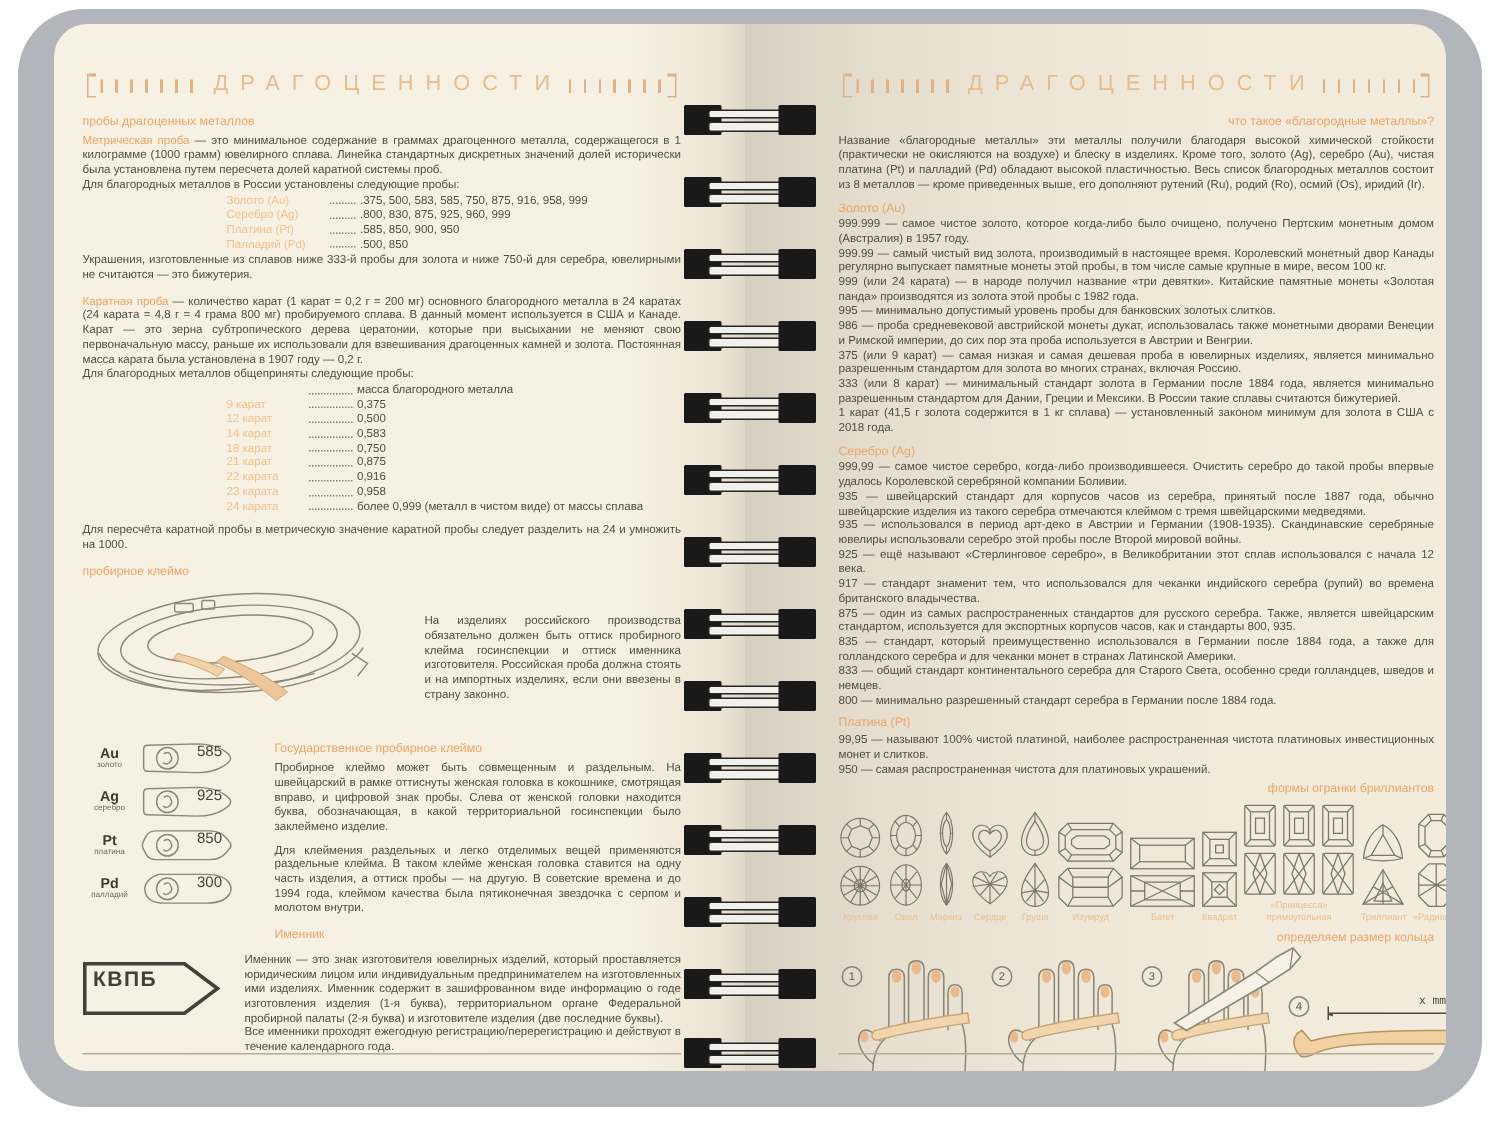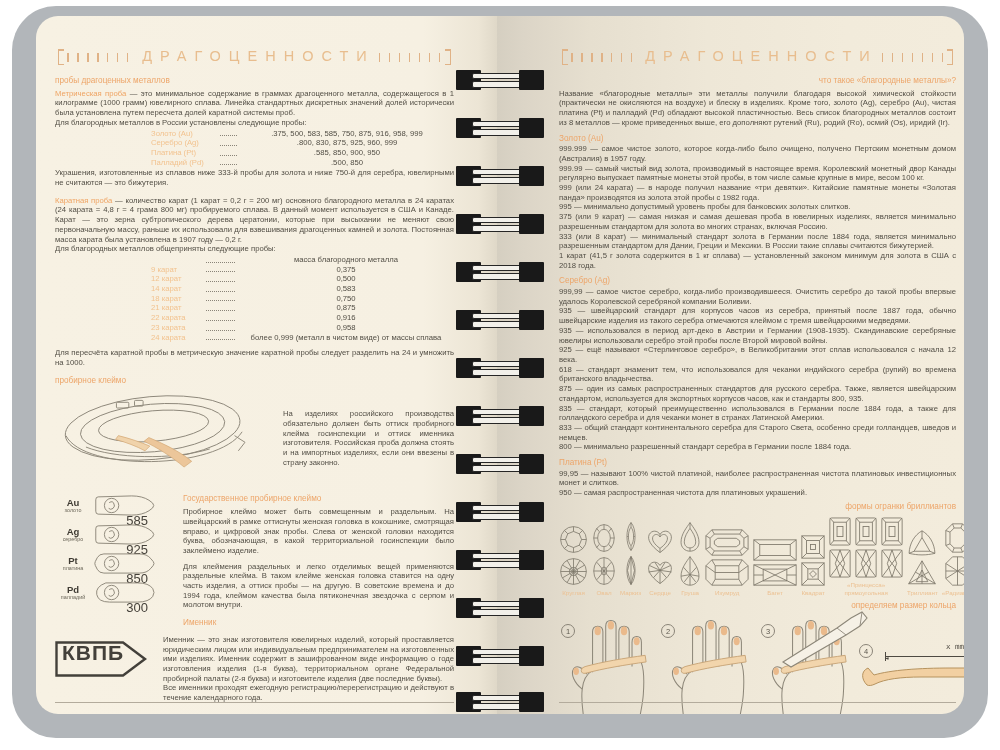--- a/index.html
+++ b/index.html
@@ -25,35 +25,35 @@
   .oh{color:#eda569;font-size:8.2px;margin:10px 0 3px 0;}
   .oh.r{text-align:right;}
   p{margin:0;text-align:justify;}
   .lead{color:#efa463;}
   
   .llist{margin:1px 0 1px 96px;}
   .lrow{display:flex;align-items:flex-end;}
   .lrow .lab{flex:0 0 auto;color:#f2c28e;}
   .metal .lab{width:66px;} .carat .lab{width:52px;}
   .dots{flex:1;border-bottom:1.3px dotted #8a8478;margin:0 3px 2px 3px;min-width:14px;}
-  .lrow .val{flex:0 0 auto;text-align:center;}
+  .lrow .val{flex:0 0 auto;}
   .metal .val{width:214px;} .carat .val{width:216px;}
   
   .cols{display:flex;}
   .colL{flex:0 0 128px;} .colR{flex:1;}
   .hm-row{display:flex;align-items:center;margin:0 0 6px 2px;}
   .hm-sym{width:32px;text-align:center;font-weight:bold;font-size:9.5px;color:#3f3b33;line-height:1;}
   .hm-sym small{display:block;font-weight:normal;font-size:5.4px;color:#6b6659;margin-top:1px;}
   .stamp{position:relative;width:64px;height:23px;margin-left:4px;}
   .stamp svg{position:absolute;left:0;top:0;}
-  .stamp .fin{position:absolute;right:9px;top:22px;font-size:13px;color:#45413a;}
+  .stamp .fin{position:absolute;right:9px;top:3px;font-size:10px;color:#45413a;}
   .ringrow{display:flex;gap:28px;align-items:center;margin-top:2px;}
   .imrow{display:flex;gap:16px;align-items:flex-start;margin-top:4px;}
   .maker{position:relative;flex:0 0 92px;height:36px;margin-top:6px;}
-  .maker span{position:absolute;left:7px;top:7px;font-size:21px;font-weight:bold;letter-spacing:1px;color:#43403a;} .mt4{margin-top:4px;} .mt6{margin-top:6px;} .mt8{margin-top:8px;}
+  .maker span{position:absolute;left:7px;top:7px;font-size:14px;font-weight:bold;letter-spacing:1px;color:#43403a;} .mt4{margin-top:4px;} .mt6{margin-top:6px;} .mt8{margin-top:8px;}
   
   .cuts{display:flex;align-items:flex-end;gap:4px;margin-top:5px;}
   .cell{display:flex;flex-direction:column;align-items:center;gap:3px;flex:0 0 auto;}
   .cell .ic2{display:flex;gap:4px;}
   .cell .lbl{font-size:6.2px;color:#ecc192;text-align:center;line-height:1.3;min-height:8px;}
   .cuts svg{display:block;stroke:#7d776a;fill:none;stroke-width:1;}
   
   .handsec{display:flex;margin-top:4px;}
   .hand-cell{position:relative;width:109px;height:126px;}
   .stepnum{display:inline-flex;align-items:center;justify-content:center;width:12px;height:12px;
@@ -407,30 +407,31 @@
         </div>
 
         <div class="oh r">что такое «благородные металлы»?</div>
         <p>Название «благородные металлы» эти металлы получили благодаря высокой химической стойкости (практически не окисляются на воздухе) и блеску в изделиях. Кроме того, золото (Ag), серебро (Au), чистая платина (Pt) и палладий (Pd) обладают высокой пластичностью. Весь список благородных металлов состоит из 8 металлов — кроме приведенных выше, его дополняют рутений (Ru), родий (Ro), осмий (Os), иридий (Ir).</p>
 
         <div class="oh mt6" style="margin-bottom:1px">Золото (Au)</div>
         <p>999.999 — самое чистое золото, которое когда-либо было очищено, получено Пертским монетным домом (Австралия) в 1957 году.</p>
         <p>999.99 — самый чистый вид золота, производимый в настоящее время. Королевский монетный двор Канады регулярно выпускает памятные монеты этой пробы, в том числе самые крупные в мире, весом 100 кг.</p>
         <p>999 (или 24 карата) — в народе получил название «три девятки». Китайские памятные монеты «Золотая панда» производятся из золота этой пробы с 1982 года.</p>
         <p>995 — минимально допустимый уровень пробы для банковских золотых слитков.</p>
+        <p>986 — проба средневековой австрийской монеты дукат, использовалась также монетными дворами Венеции и Римской империи, до сих пор эта проба используется в Австрии и Венгрии.</p>
         <p>375 (или 9 карат) — самая низкая и самая дешевая проба в ювелирных изделиях, является минимально разрешенным стандартом для золота во многих странах, включая Россию.</p>
         <p>333 (или 8 карат) — минимальный стандарт золота в Германии после 1884 года, является минимально разрешенным стандартом для Дании, Греции и Мексики. В России такие сплавы считаются бижутерией.</p>
         <p>1 карат (41,5 г золота содержится в 1 кг сплава) — установленный законом минимум для золота в США с 2018 года.</p>
 
         <div class="oh mt6" style="margin-bottom:1px">Серебро (Ag)</div>
         <p>999,99 — самое чистое серебро, когда-либо производившееся. Очистить серебро до такой пробы впервые удалось  Королевской серебряной компании Боливии.</p>
         <p>935 — швейцарский стандарт для корпусов часов из серебра, принятый после 1887 года, обычно швейцарские изделия из такого серебра отмечаются клеймом с тремя швейцарскими медведями.</p>
         <p>935 — использовался в период арт-деко в Австрии и Германии (1908-1935). Скандинавские серебряные ювелиры использовали серебро этой пробы после Второй мировой войны.</p>
         <p>925 — ещё называют «Стерлинговое серебро», в Великобритании этот сплав использовался с начала 12 века.</p>
-        <p>618 — стандарт знаменит тем, что использовался для чеканки индийского серебра (рупий) во времена британского владычества.</p>
+        <p>917 — стандарт знаменит тем, что использовался для чеканки индийского серебра (рупий) во времена британского владычества.</p>
         <p>875 — один из самых распространенных стандартов для русского серебра. Также, является швейцарским стандартом, используется для экспортных корпусов часов, как и стандарты 800, 935.</p>
         <p>835 — стандарт, который преимущественно использовался в Германии после 1884 года, а также для голландского серебра и для чеканки монет в странах Латинской Америки.</p>
         <p>833 — общий стандарт континентального серебра для Старого Света, особенно среди голландцев, шведов и немцев.</p>
         <p>800 — минимально разрешенный стандарт серебра в Германии после 1884 года.</p>
 
         <div class="oh mt6" style="margin-bottom:1px">Платина (Pt)</div>
         <p>99,95 — называют 100% чистой платиной, наиболее распространенная чистота платиновых инвестиционных монет и слитков.</p>
         <p>950 — самая распространенная чистота для платиновых украшений.</p>
 
         <div class="oh r mt4">формы огранки бриллиантов</div>

